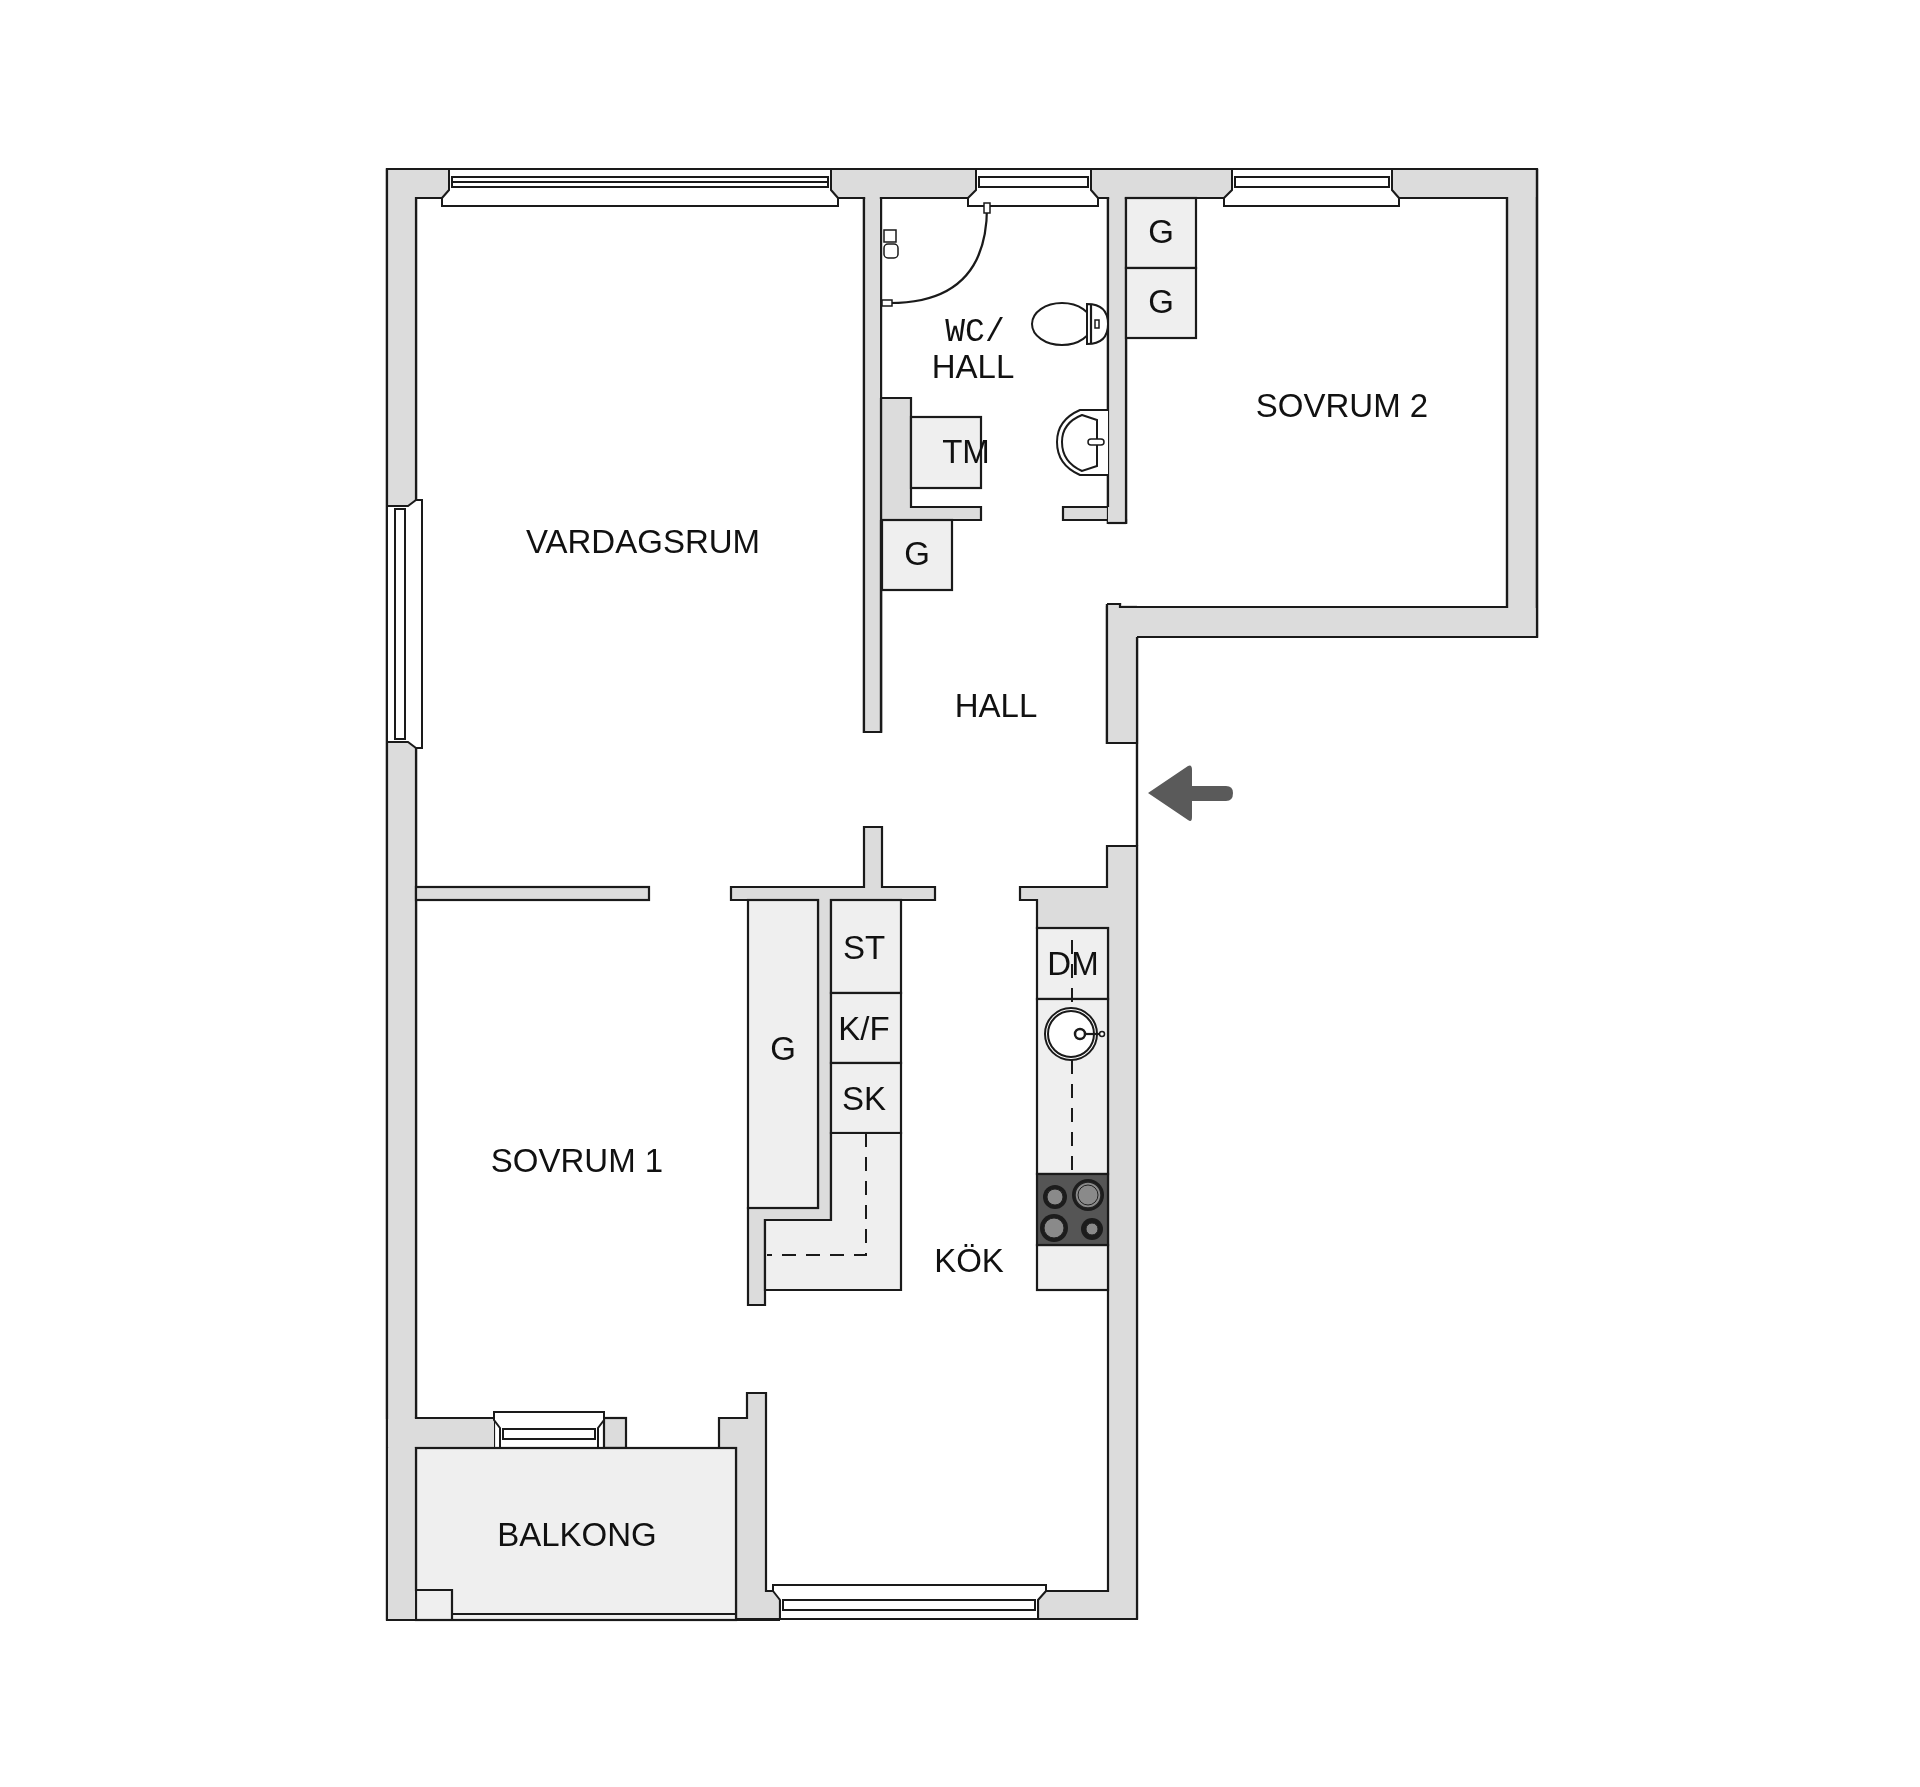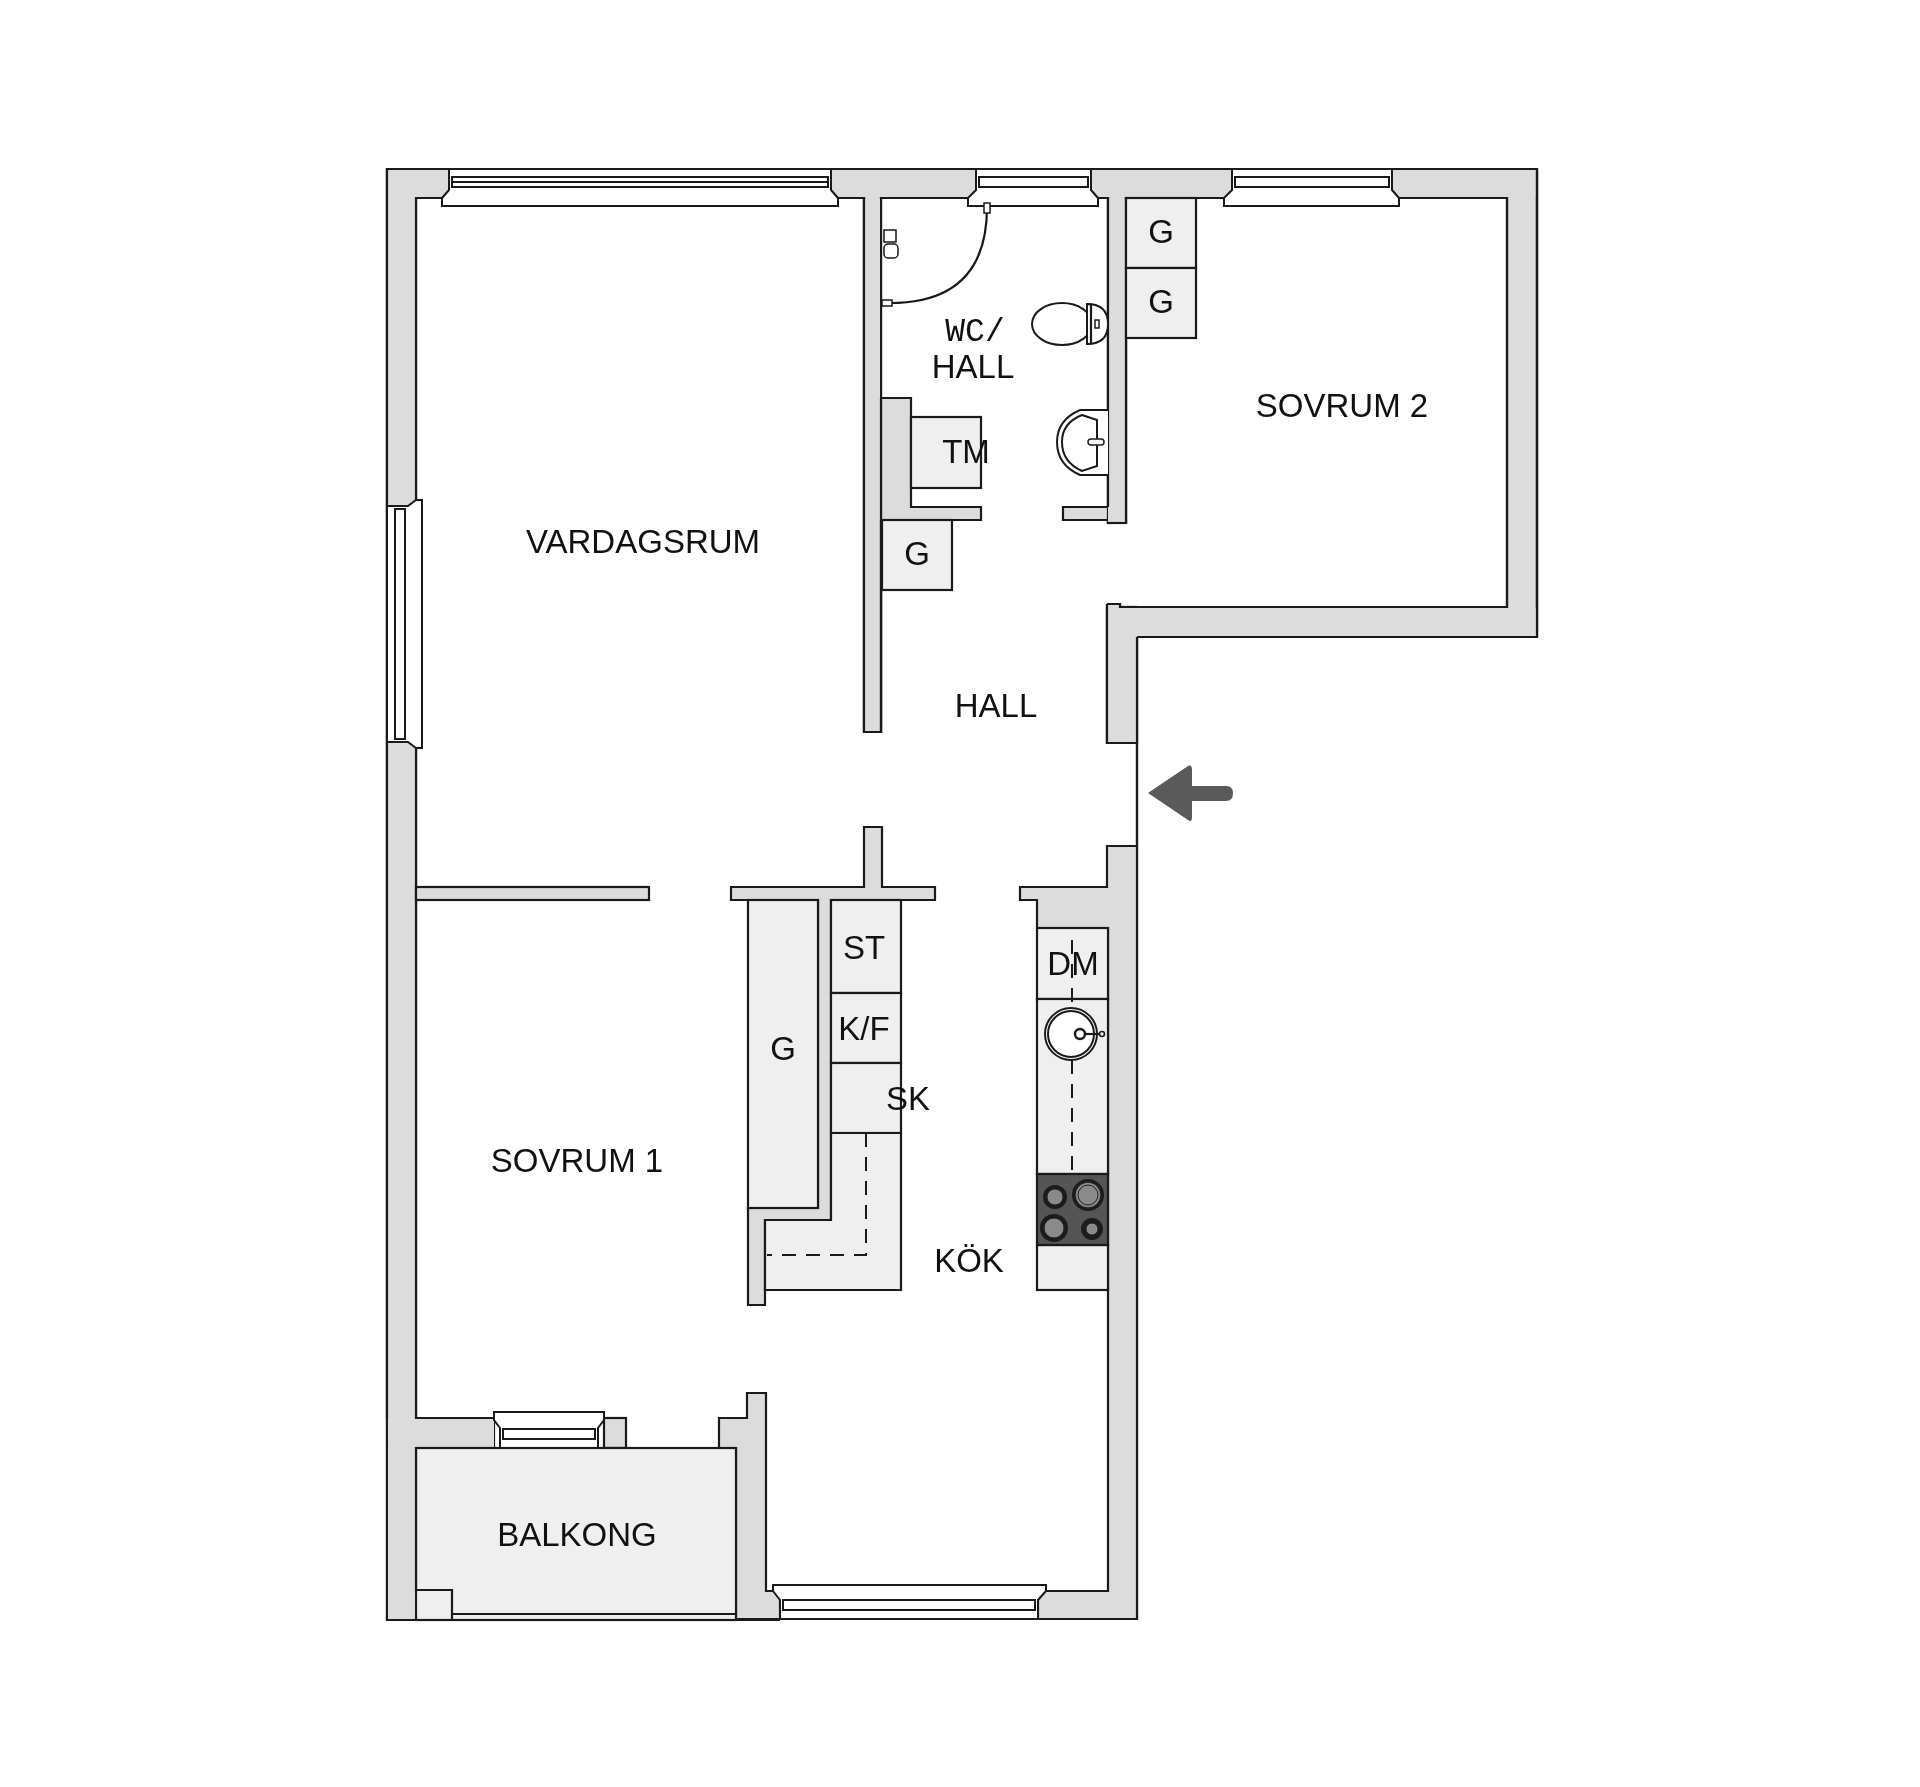--- a/index.html
+++ b/index.html
@@ -169,14 +169,14 @@
 <div class="label" style="left:969px;top:1260px;">KÖK</div>
 <div class="label" style="left:577px;top:1534px;text-align:right;">BALKONG</div>
 
 <div class="label" style="left:1161px;top:231px;">G</div>
 <div class="label" style="left:1161px;top:301px;">G</div>
 <div class="label" style="left:917px;top:553px;">G</div>
 <div class="label" style="left:945px;top:451px;margin-left:21px;">TM</div>
 <div class="label" style="left:783px;top:1048px;">G</div>
 <div class="label" style="left:864px;top:947px;">ST</div>
 <div class="label" style="left:864px;top:1028px;">K/F</div>
-<div class="label" style="left:908px;top:1098px;">SK</div>
+<div class="label" style="left:864px;top:1098px;">SK</div>
 <div class="label" style="left:1073px;top:963px;">DM</div>
 
 </body></html>

